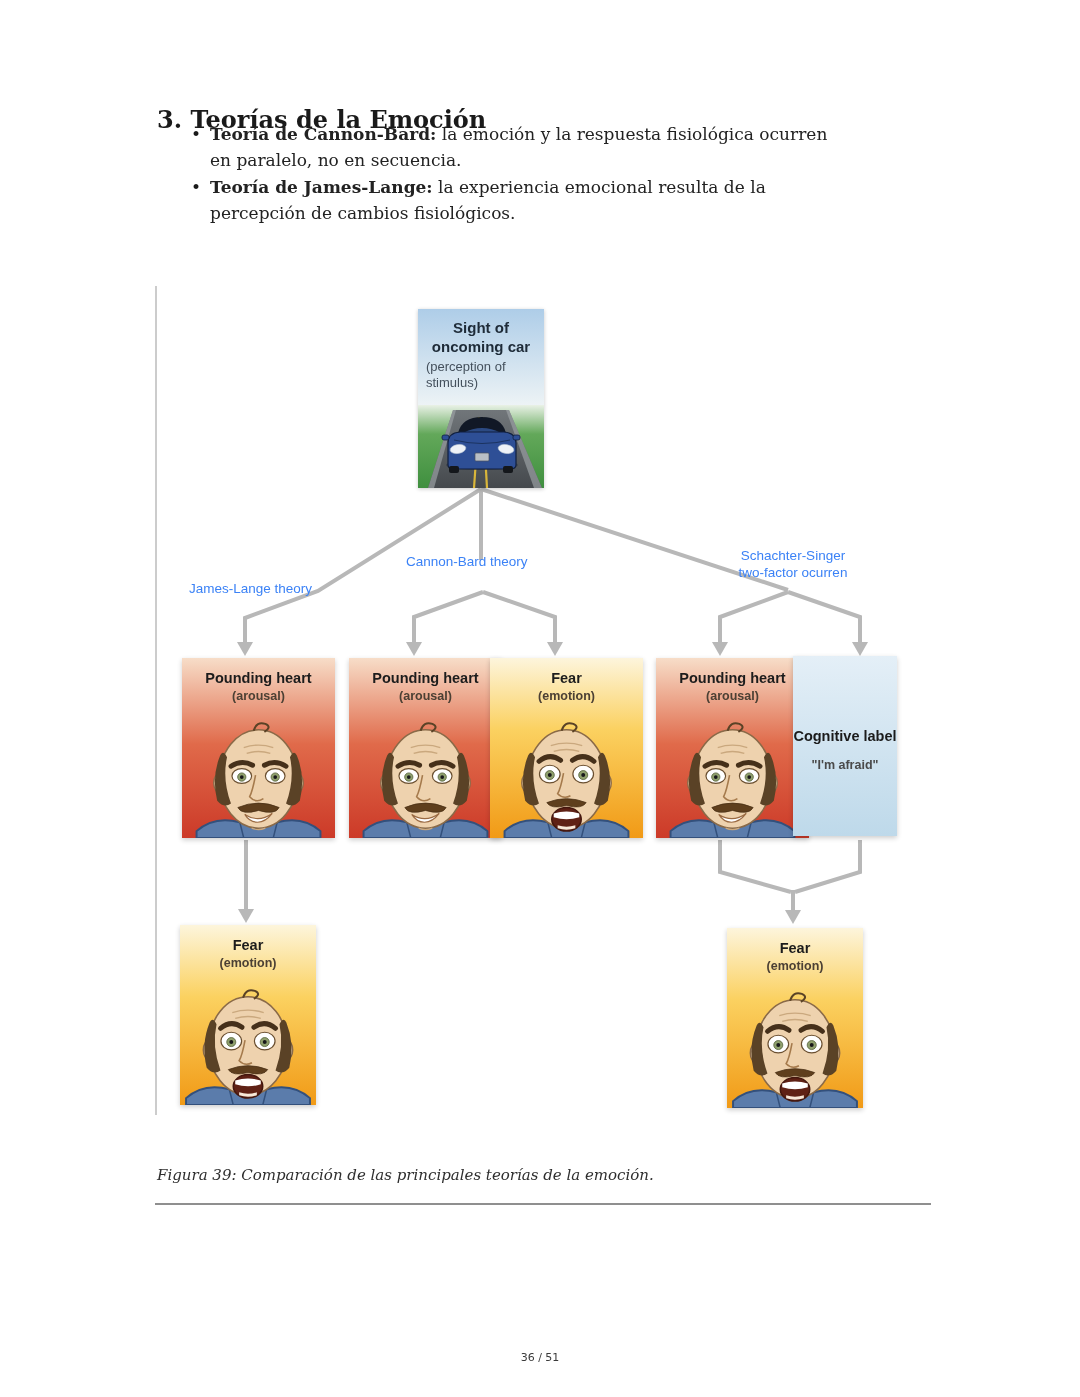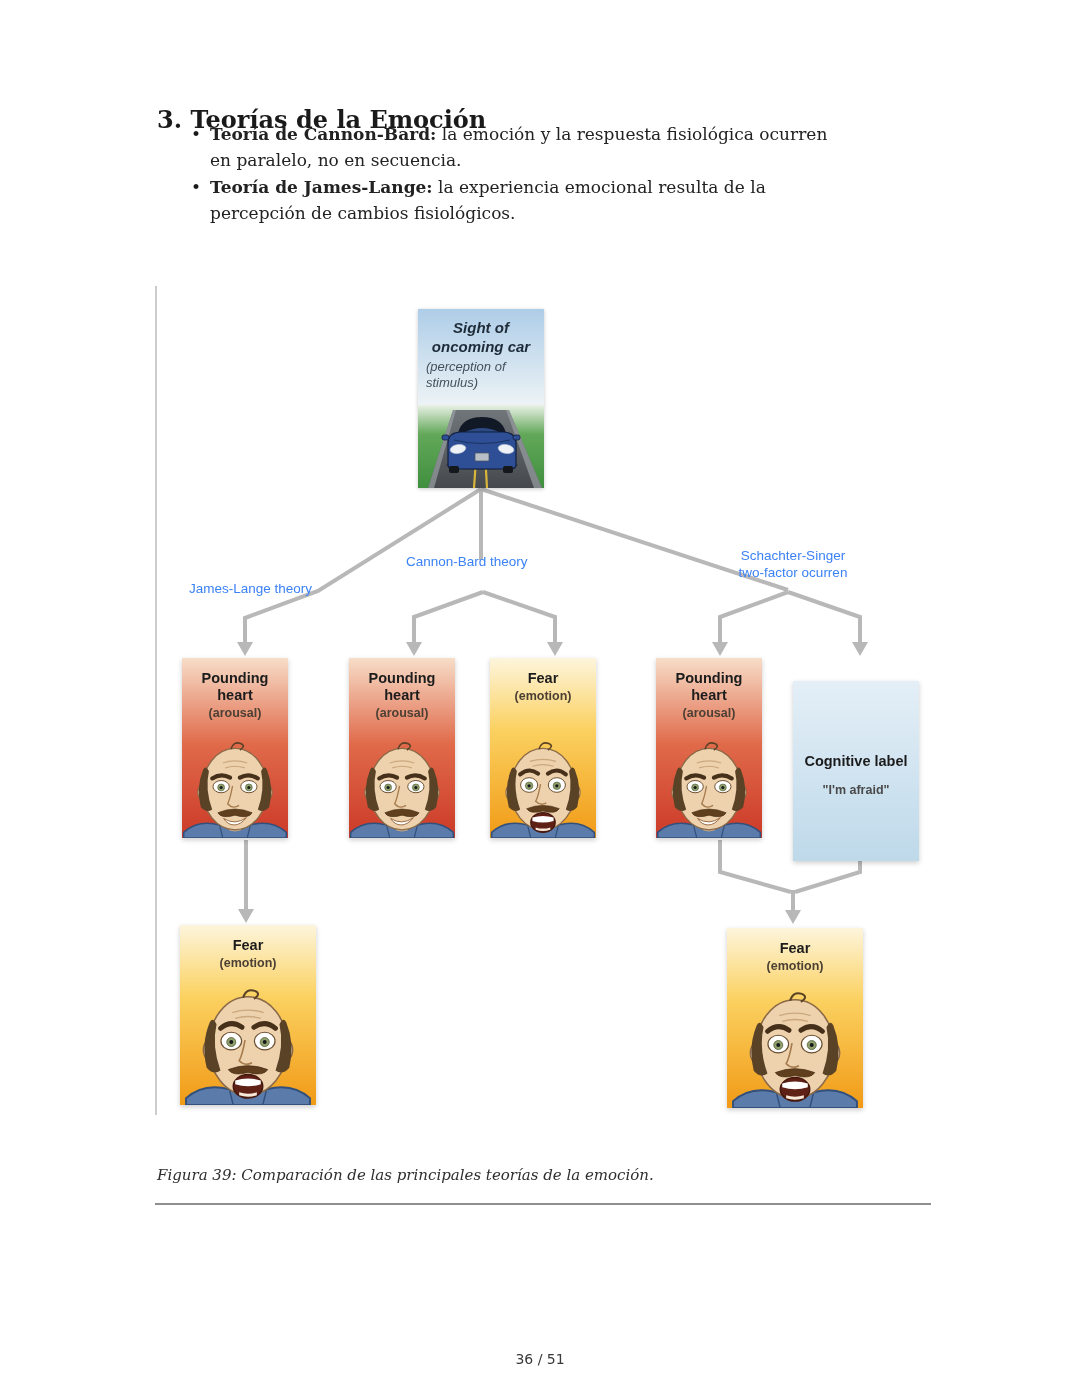--- a/index.html
+++ b/index.html
@@ -10,62 +10,62 @@
   .heading{position:absolute;left:157px;top:85px;font-size:24px;font-weight:bold;color:#1a1a1a;}
   .bullets{position:absolute;left:190px;top:121px;width:640px;margin:0;padding:0;list-style:none;
            font-size:17px;line-height:26.4px;color:#222;}
   .bullets li{position:relative;padding-left:20px;margin:0;}
   .bullets li::before{content:"•";position:absolute;left:1px;top:0;font-size:17px;color:#1a1a1a;}
   .term{font-weight:bold;}
 
   .caption{position:absolute;left:157px;top:1166px;font-style:italic;font-size:15px;color:#2e2e2e;}
   .divider{position:absolute;left:155px;top:1203px;width:776px;height:2px;background:#8f8f8f;}
   .pagenum{position:absolute;left:0;right:0;top:1351px;text-align:center;
-           font-family:"DejaVu Sans", sans-serif;font-size:14px;color:#3a3a3a;}
+           font-family:"DejaVu Sans", sans-serif;font-size:11px;color:#3a3a3a;}
 
   
   .fig-left-line{position:absolute;left:155px;top:286px;width:2px;height:829px;background:#cccccc;}
 
   .arrows{position:absolute;left:0;top:0;width:1080px;height:1397px;pointer-events:none;}
   .arrows polyline{stroke:var(--arrow);stroke-width:4;fill:none;}
   .arrows polygon{fill:var(--arrow);}
 
   .diagram-sans{font-family:"Liberation Sans", sans-serif;}
 
   .stimulus{position:absolute;left:418px;top:309px;width:126px;height:179px;overflow:hidden;
-            box-shadow:0 1px 4px rgba(0,0,0,.22);font-style:italic;}
+            box-shadow:0 1px 4px rgba(0,0,0,.22);}
   .stimulus svg.car{position:absolute;left:0;top:0;width:100%;height:100%;}
   .stim-title{position:relative;z-index:2;margin-top:9px;text-align:center;font-weight:bold;
               font-size:15px;line-height:19px;color:#1e2b38;padding:0 8px;}
   .stim-sub{position:relative;z-index:2;margin-top:3px;text-align:left;
             font-size:13px;line-height:16px;color:#44505c;padding:0 8px;}
 
   .tlabel{position:absolute;font-size:13.5px;line-height:17px;color:#3b82f6;}
   .tlabel.jl{left:189px;top:580px;width:140px;text-align:left;}
   .tlabel.cb{left:406px;top:553px;width:152px;text-align:left;}
   .tlabel.ss{left:719px;top:547px;width:148px;text-align:center;}
   .tlabel.ss span{display:block;}
 
-  .ebox{position:absolute;width:106px;height:180px;overflow:hidden;
+  .ebox{position:absolute;width:153px;height:180px;overflow:hidden;
         box-shadow:0 2px 5px rgba(0,0,0,.2);}
   .ebox .btitle{margin-top:12px;text-align:center;font-weight:bold;font-size:14.5px;
                 line-height:17px;color:#1c1c1c;}
   .ebox .bsub{margin-top:2px;text-align:center;font-size:12.5px;color:#4c4034;font-weight:bold;}
   .ebox svg.face{position:absolute;left:0;bottom:0;width:100%;height:118px;}
   .ebox.arousal{background:linear-gradient(180deg,var(--arousal-top) 0%,var(--arousal-mid) 48%,var(--arousal-bottom) 100%);}
   .ebox.emotion{background:linear-gradient(180deg,var(--emotion-top) 0%,var(--emotion-mid) 40%,var(--emotion-bottom) 100%);}
   .ebox.cognitive{background:linear-gradient(180deg,var(--cognitive-top) 0%,var(--cognitive-bottom) 100%);}
   .ebox.cognitive .btitle{margin-top:72px;color:#1b1b1b;}
   .ebox.cognitive .bsub{margin-top:13px;color:#4a4a4a;}
 
   #b1{left:182px;top:658px;}
   #b2{left:349px;top:658px;}
   #b3{left:490px;top:658px;}
   #b4{left:656px;top:658px;}
-  #b5{left:793px;top:681px;width:126px;}
+  #b5{left:793px;top:656px;width:104px;}
   #b6{left:180px;top:925px;width:136px;}
   #b7{left:727px;top:928px;width:136px;}
 
   .s-sky{stop-color:var(--sky);}
   .s-grass{stop-color:var(--grass);}
   .defs-svg{position:absolute;width:0;height:0;overflow:hidden;}
 </style>
 </head>
 <body>
 

